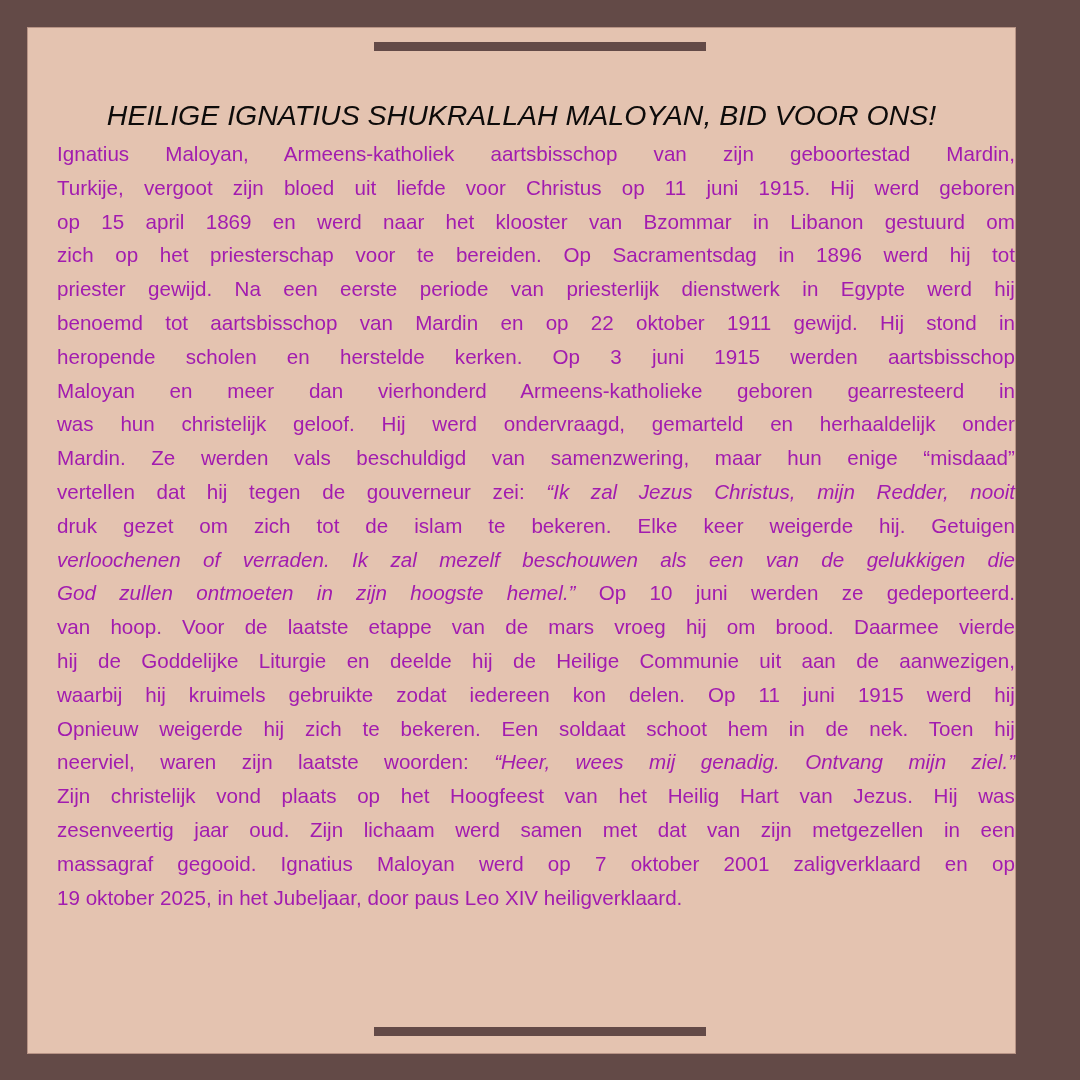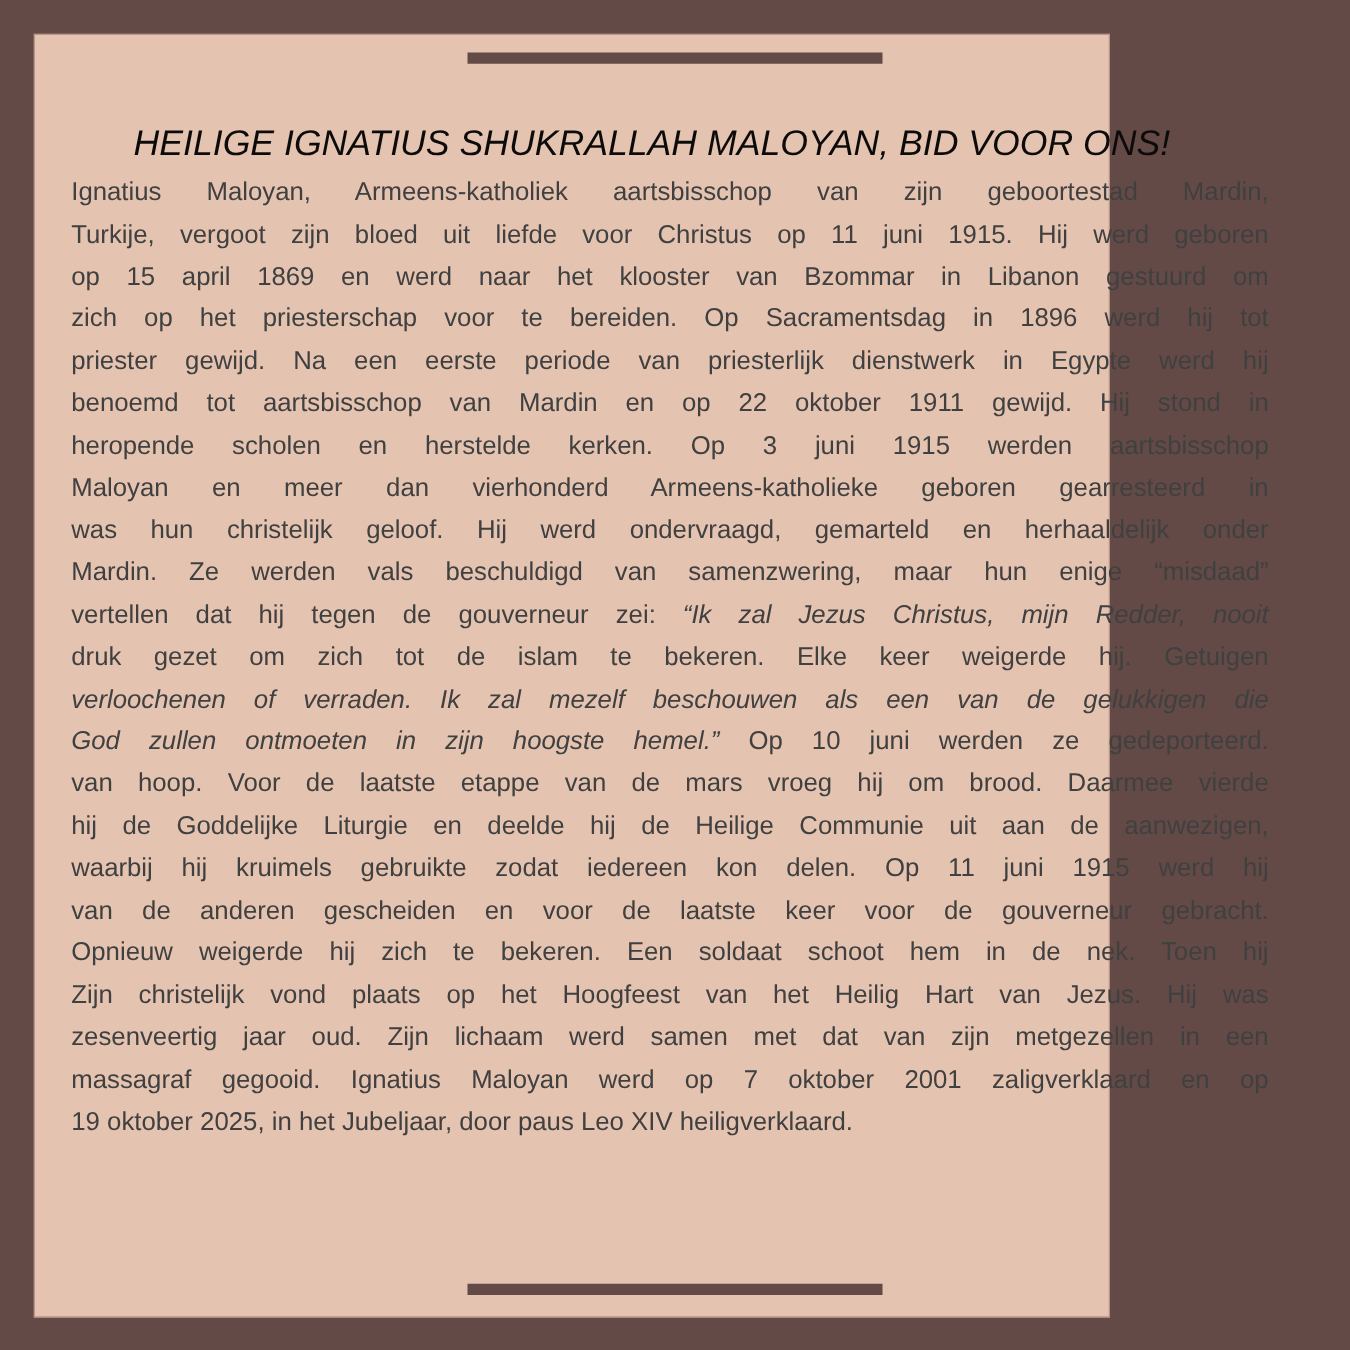--- a/index.html
+++ b/index.html
@@ -4,39 +4,39 @@
 <style>
   html, body { margin: 0; padding: 0; }
   body {
     width: 1080px; height: 1080px;
     background: #634A47;
     position: relative; overflow: hidden;
     font-family: "Liberation Sans", sans-serif;
   }
   .panel {
     position: absolute; left: 27px; top: 27px;
-    width: 861px; height: 1027px;
+    width: 989px; height: 1027px;
     background: #E4C3B0;
     box-shadow: 0 0 0 1px #B89486 inset;
   }
   .bar {
     position: absolute; left: 347px; width: 332px; height: 9px;
     background: #634A47;
   }
   .bar.top { top: 15px; }
   .bar.bottom { top: 1000px; }
   .title {
     position: absolute; left: 0; width: 989px; top: 72px;
     text-align: center; font-style: italic;
     font-size: 28.5px; color: #0d0b0a; letter-spacing: 0px;
     white-space: nowrap;
   }
   .body {
     position: absolute; left: 30px; top: 110px; width: 958px;
-    font-size: 20.6px; color: #404040;
+    font-size: 20.6px; color: #a21caf;
   }
   .line {
     display: block; height: 33.8px; line-height: 33.8px;
     text-align: justify; text-align-last: justify; white-space: nowrap;
   }
   .line.last { text-align-last: left; }
   .line span { white-space: pre; }
   .it { font-style: italic; }
 </style>
 </head>
@@ -56,21 +56,21 @@
       <div class="line"><span>Maloyan</span> <span>en</span> <span>meer</span> <span>dan</span> <span>vierhonderd</span> <span>Armeens-katholieke</span> <span>geboren</span> <span>gearresteerd</span> <span>in</span></div>
       <div class="line"><span>was</span> <span>hun</span> <span>christelijk</span> <span>geloof.</span> <span>Hij</span> <span>werd</span> <span>ondervraagd,</span> <span>gemarteld</span> <span>en</span> <span>herhaaldelijk</span> <span>onder</span></div>
       <div class="line"><span>Mardin.</span> <span>Ze</span> <span>werden</span> <span>vals</span> <span>beschuldigd</span> <span>van</span> <span>samenzwering,</span> <span>maar</span> <span>hun</span> <span>enige</span> <span>“misdaad”</span></div>
       <div class="line"><span>vertellen</span> <span>dat</span> <span>hij</span> <span>tegen</span> <span>de</span> <span>gouverneur</span> <span>zei:</span> <span class="it">“Ik</span> <span class="it">zal</span> <span class="it">Jezus</span> <span class="it">Christus,</span> <span class="it">mijn</span> <span class="it">Redder,</span> <span class="it">nooit</span></div>
       <div class="line"><span>druk</span> <span>gezet</span> <span>om</span> <span>zich</span> <span>tot</span> <span>de</span> <span>islam</span> <span>te</span> <span>bekeren.</span> <span>Elke</span> <span>keer</span> <span>weigerde</span> <span>hij.</span> <span>Getuigen</span></div>
       <div class="line"><span class="it">verloochenen</span> <span class="it">of</span> <span class="it">verraden.</span> <span class="it">Ik</span> <span class="it">zal</span> <span class="it">mezelf</span> <span class="it">beschouwen</span> <span class="it">als</span> <span class="it">een</span> <span class="it">van</span> <span class="it">de</span> <span class="it">gelukkigen</span> <span class="it">die</span></div>
       <div class="line"><span class="it">God</span> <span class="it">zullen</span> <span class="it">ontmoeten</span> <span class="it">in</span> <span class="it">zijn</span> <span class="it">hoogste</span> <span class="it">hemel.”</span> <span>Op</span> <span>10</span> <span>juni</span> <span>werden</span> <span>ze</span> <span>gedeporteerd.</span></div>
       <div class="line"><span>van</span> <span>hoop.</span> <span>Voor</span> <span>de</span> <span>laatste</span> <span>etappe</span> <span>van</span> <span>de</span> <span>mars</span> <span>vroeg</span> <span>hij</span> <span>om</span> <span>brood.</span> <span>Daarmee</span> <span>vierde</span></div>
       <div class="line"><span>hij</span> <span>de</span> <span>Goddelijke</span> <span>Liturgie</span> <span>en</span> <span>deelde</span> <span>hij</span> <span>de</span> <span>Heilige</span> <span>Communie</span> <span>uit</span> <span>aan</span> <span>de</span> <span>aanwezigen,</span></div>
       <div class="line"><span>waarbij</span> <span>hij</span> <span>kruimels</span> <span>gebruikte</span> <span>zodat</span> <span>iedereen</span> <span>kon</span> <span>delen.</span> <span>Op</span> <span>11</span> <span>juni</span> <span>1915</span> <span>werd</span> <span>hij</span></div>
-      <div class="line"><span>van</span> <span>de</span> <span>anderen</span> <span>gescheiden</span> <span>en</span> <span>voor</span> <span>de</span> <span>laatste</span> <span>keer</span> <span>voor</span> <span>de</span> <span>gouverneur</span> <span>gebracht.</span></div>
       <div class="line"><span>Opnieuw</span> <span>weigerde</span> <span>hij</span> <span>zich</span> <span>te</span> <span>bekeren.</span> <span>Een</span> <span>soldaat</span> <span>schoot</span> <span>hem</span> <span>in</span> <span>de</span> <span>nek.</span> <span>Toen</span> <span>hij</span></div>
+      <div class="line"><span>neerviel,</span> <span>waren</span> <span>zijn</span> <span>laatste</span> <span>woorden:</span> <span class="it">“Heer,</span> <span class="it">wees</span> <span class="it">mij</span> <span class="it">genadig.</span> <span class="it">Ontvang</span> <span class="it">mijn</span> <span class="it">ziel.”</span></div>
       <div class="line"><span>Zijn</span> <span>christelijk</span> <span>vond</span> <span>plaats</span> <span>op</span> <span>het</span> <span>Hoogfeest</span> <span>van</span> <span>het</span> <span>Heilig</span> <span>Hart</span> <span>van</span> <span>Jezus.</span> <span>Hij</span> <span>was</span></div>
       <div class="line"><span>zesenveertig</span> <span>jaar</span> <span>oud.</span> <span>Zijn</span> <span>lichaam</span> <span>werd</span> <span>samen</span> <span>met</span> <span>dat</span> <span>van</span> <span>zijn</span> <span>metgezellen</span> <span>in</span> <span>een</span></div>
       <div class="line"><span>massagraf</span> <span>gegooid.</span> <span>Ignatius</span> <span>Maloyan</span> <span>werd</span> <span>op</span> <span>7</span> <span>oktober</span> <span>2001</span> <span>zaligverklaard</span> <span>en</span> <span>op</span></div>
       <div class="line last"><span>19</span> <span>oktober</span> <span>2025,</span> <span>in</span> <span>het</span> <span>Jubeljaar,</span> <span>door</span> <span>paus</span> <span>Leo</span> <span>XIV</span> <span>heiligverklaard.</span></div>
     </div>
   <div class="bar bottom"></div>
 </div>
 
 </body></html>

